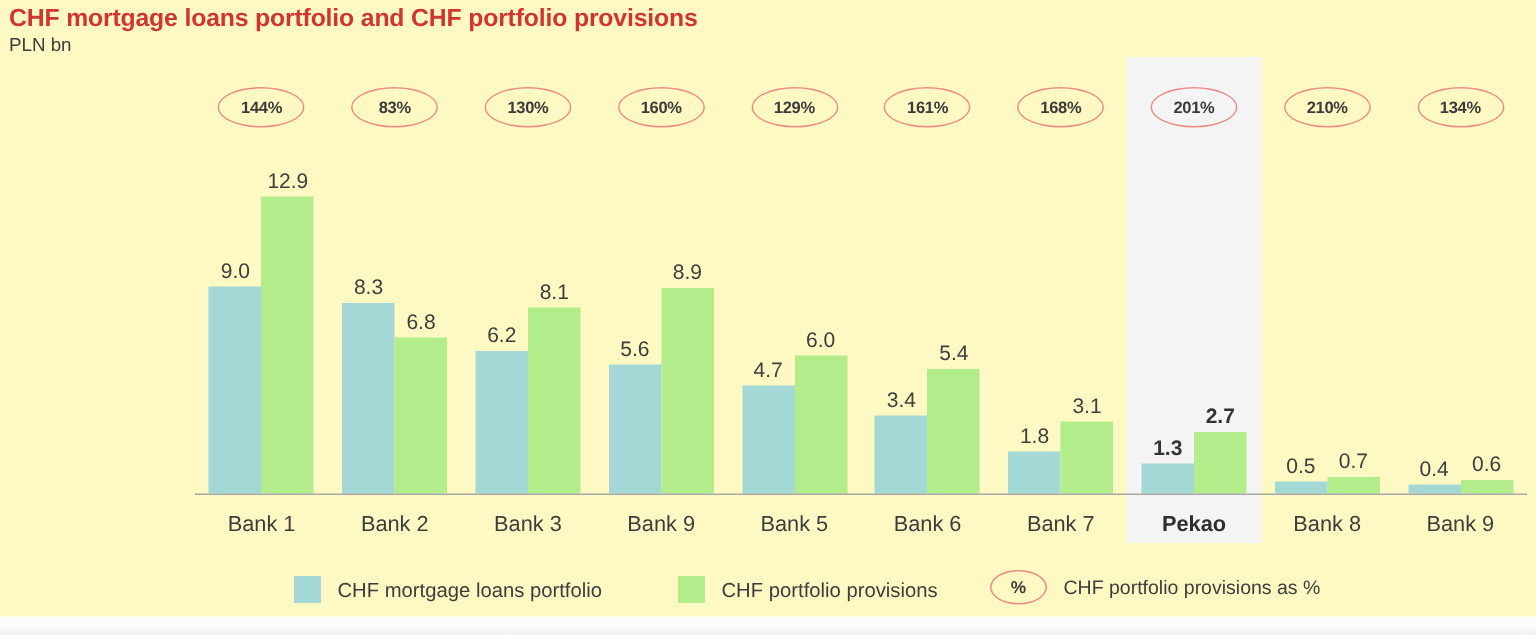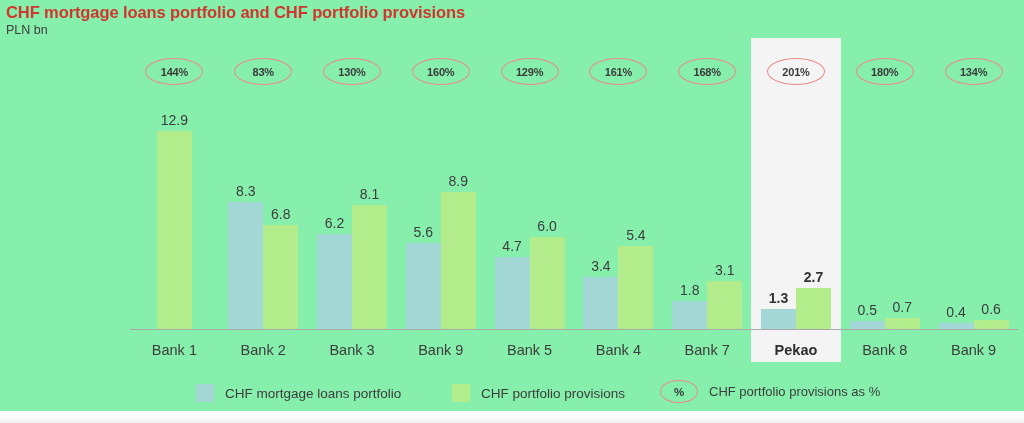--- a/index.html
+++ b/index.html
@@ -11,21 +11,21 @@
     width: 1024px;
     height: 423px;
     font-family: "Liberation Sans", sans-serif;
     overflow: hidden;
     position: relative;
   }
   #root {
     position: relative;
     width: 1024px;
     height: 423px;
-    background: #86efac;
+    background: #fef9c3;
     box-sizing: border-box;
   }
 
   
   .title {
     position: absolute;
     left: 6px;
     top: 3px;
     font-size: 16.5px;
     font-weight: bold;
@@ -206,20 +206,24 @@
   <div class="title">CHF mortgage loans portfolio and CHF portfolio provisions</div>
   <div class="subtitle">PLN bn</div>
 
   <div class="plot">
     <div class="highlight-band" id="highlight-band" style="left: 751px; width: 90px; top: 38px; height: 324px;"></div>
     <div id="groups">
         <div class="group" style="left: 130px; width: 88.8px;">
           <div class="badge">144%</div>
           <div class="bars">
             <div class="bar-wrap">
+              <div class="bar-label">9.0</div>
+              <div class="bar teal" style="height: 138.14px;"></div>
+            </div>
+            <div class="bar-wrap">
               <div class="bar-label">12.9</div>
               <div class="bar green" style="height: 198px;"></div>
             </div>
           </div>
           <div class="cat-label">Bank 1</div>
         </div>
         <div class="group" style="left: 218.8px; width: 88.8px;">
           <div class="badge">83%</div>
           <div class="bars">
             <div class="bar-wrap">
@@ -280,21 +284,21 @@
           <div class="bars">
             <div class="bar-wrap">
               <div class="bar-label">3.4</div>
               <div class="bar teal" style="height: 52.186px;"></div>
             </div>
             <div class="bar-wrap">
               <div class="bar-label">5.4</div>
               <div class="bar green" style="height: 82.8837px;"></div>
             </div>
           </div>
-          <div class="cat-label">Bank 4</div>
+          <div class="cat-label">Bank 6</div>
         </div>
         <div class="group" style="left: 662.8px; width: 88.8px;">
           <div class="badge">168%</div>
           <div class="bars">
             <div class="bar-wrap">
               <div class="bar-label">1.8</div>
               <div class="bar teal" style="height: 27.6279px;"></div>
             </div>
             <div class="bar-wrap">
               <div class="bar-label">3.1</div>
@@ -311,21 +315,21 @@
               <div class="bar teal" style="height: 19.9535px;"></div>
             </div>
             <div class="bar-wrap">
               <div class="bar-label bold">2.7</div>
               <div class="bar green" style="height: 41.4419px;"></div>
             </div>
           </div>
           <div class="cat-label bold">Pekao</div>
         </div>
         <div class="group" style="left: 840.4px; width: 88.8px;">
-          <div class="badge">180%</div>
+          <div class="badge">210%</div>
           <div class="bars">
             <div class="bar-wrap">
               <div class="bar-label">0.5</div>
               <div class="bar teal" style="height: 7.67442px;"></div>
             </div>
             <div class="bar-wrap">
               <div class="bar-label">0.7</div>
               <div class="bar green" style="height: 10.7442px;"></div>
             </div>
           </div>

